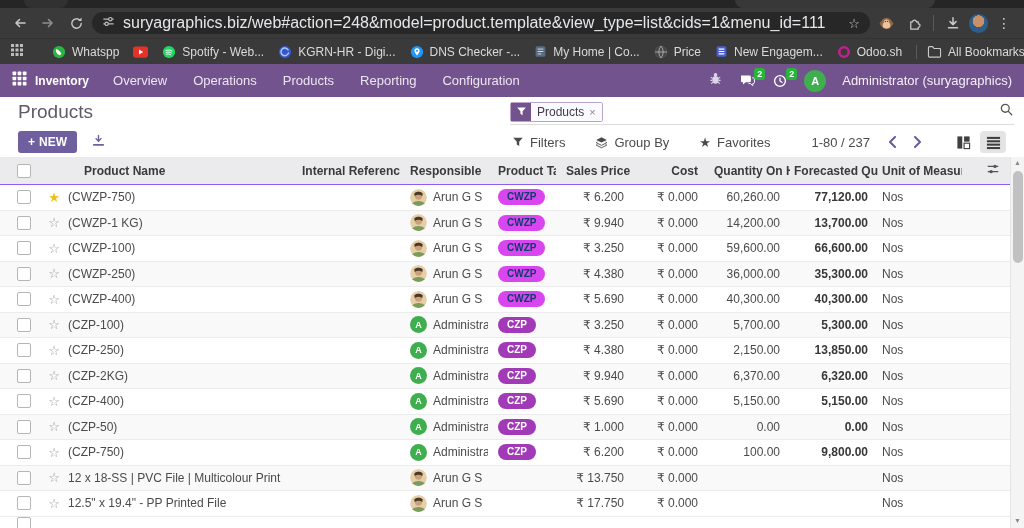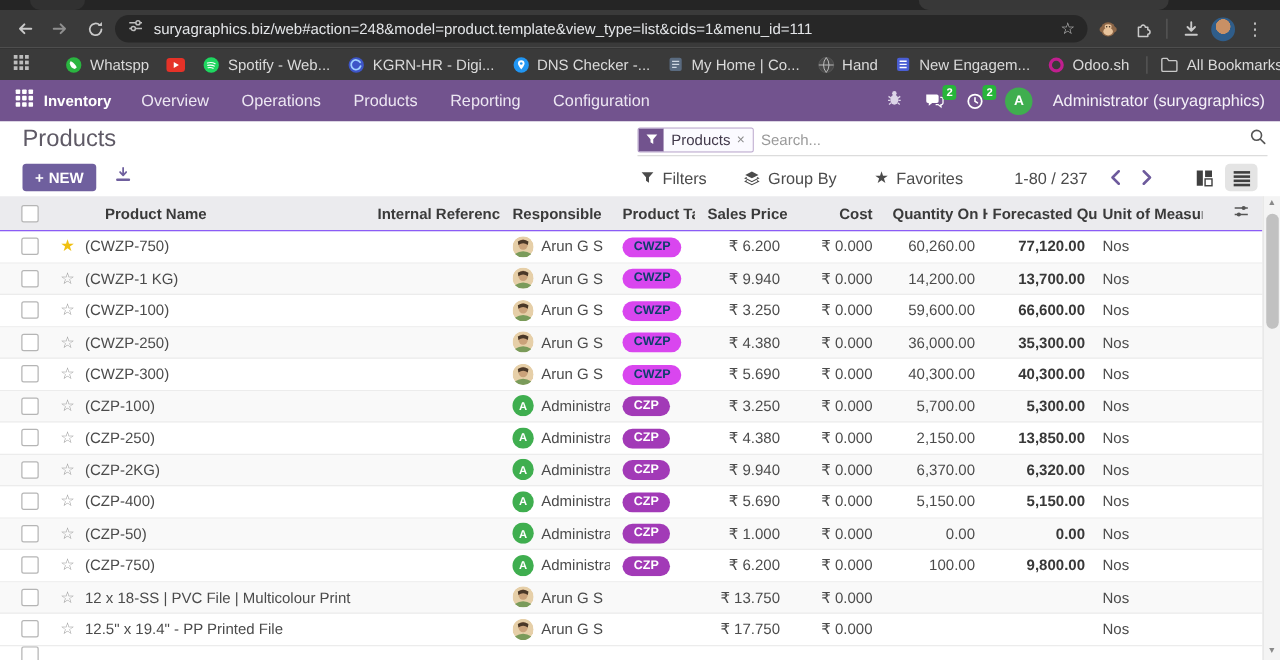--- a/index.html
+++ b/index.html
@@ -5,21 +5,21 @@
   *{margin:0;padding:0;box-sizing:border-box;}
   html,body{width:1024px;height:528px;overflow:hidden;}
   body{font-family:"Liberation Sans","DejaVu Sans",sans-serif;background:#fff;position:relative;}
 
   
   .tabstrip{height:8px;background:#252525;position:relative;}
   .tabstrip .tab-sliver{position:absolute;top:0;height:8px;background:#383838;border-radius:0 0 8px 8px;}
   .toolbar{height:30px;background:#3a3a3a;display:flex;align-items:center;padding:0 8px;gap:4px;}
   .nav-ic{width:24px;height:24px;display:flex;align-items:center;justify-content:center;flex:none;border-radius:50%;}
   .omnibox{flex:1;height:22px;background:#272727;border-radius:12px;display:flex;align-items:center;padding:0 10px;gap:8px;min-width:0;}
-  .omni-url{color:#e4e6e9;font-size:12px;white-space:nowrap;overflow:hidden;flex:1;}
+  .omni-url{color:#e4e6e9;font-size:16px;white-space:nowrap;overflow:hidden;flex:1;}
   .omni-star{color:#c9c9c9;font-size:13px;flex:none;}
   .tb-divider{width:1px;height:16px;background:#5a5a5a;margin:0 3px;flex:none;}
   .avatar-browser{width:19px;height:19px;border-radius:50%;background:radial-gradient(circle at 50% 38%,#c89065 0 38%,#2f5d8a 40%);flex:none;}
   .kebab{color:#c9c9c9;font-size:14px;letter-spacing:0;}
 
   .bookmarks{height:26px;background:#3a3a3a;display:flex;align-items:center;padding:0 10px;gap:14px;font-size:12px;color:#dadada;border-top:1px solid #333;}
   .bm-item{display:flex;align-items:center;gap:6px;white-space:nowrap;cursor:default;}
   .bm-sep{width:1px;height:14px;background:#5a5a5a;}
   .bm-right{margin-left:auto;display:flex;align-items:center;gap:10px;}
 
@@ -220,21 +220,21 @@
         <span>My Home | Co...</span>
       </span>
       <span class="bm-item">
         <span style="display: flex;">
           <svg width="14" height="14" viewBox="0 0 16 16">
             <circle cx="8" cy="8" r="7" fill="#474747"></circle>
             <circle cx="8" cy="8" r="6.9" fill="none" stroke="#6e6e6e" stroke-width=".4"></circle>
             <path d="M8 1.2a10.5 10.5 0 0 0 0 13.6M8 1.2a10.5 10.5 0 0 1 0 13.6M1.2 8h13.6" stroke="#bbb" stroke-width=".9" fill="none"></path>
           </svg>
         </span>
-        <span>Hand</span>
+        <span>Price</span>
       </span>
       <span class="bm-item">
         <span style="display: flex;">
           <svg width="13" height="13" viewBox="0 0 16 16">
             <rect x="2" y="1.5" width="12" height="13" rx="2" fill="#4a5ed4"></rect>
             <path d="M4.5 5h7M4.5 8h7M4.5 11h7" stroke="#fff" stroke-width="1.4"></path>
           </svg>
         </span>
         <span>New Engagem...</span>
       </span>
@@ -316,21 +316,20 @@
       <span class="facet-ic">
         <svg width="11" height="11" viewBox="0 0 14 14">
             <path d="M1.5 2h11L8.4 6.8v5L5.6 10V6.8z" fill="#fff"></path>
           </svg>
       </span>
       <span class="facet-val">
         <span>Products</span>
         <span class="facet-x">×</span>
       </span>
     </span>
-    <span class="search-ph">Search...</span>
     <span class="mag">
       <svg width="15" height="15" viewBox="0 0 16 16">
           <circle cx="6.7" cy="6.7" r="4.2" stroke="#555" stroke-width="1.4" fill="none"></circle>
           <path d="m10 10 3.6 3.6" stroke="#555" stroke-width="1.4" stroke-linecap="round"></path>
         </svg>
     </span>
   </div>
 </div>
 
 <div class="ctrl-row">
@@ -512,21 +511,21 @@
         <span class="c num">₹ 0.000</span>
         <span class="c num">36,000.00</span>
         <span class="c num fc">35,300.00</span>
         <span class="c" style="padding: 0px 4px;">Nos</span>
         <span class="c"></span>
       </div>
       <div class="trow">
         <span class="cb"></span>
         <span class="c namecell" style="padding: 0px;">
           <span class="rowstar">☆</span>
-          <span class="">(CWZP-300)</span>
+          <span class="">(CWZP-400)</span>
         </span>
         <span class="c"></span>
         <span class="c respcell">
           <span class="av-photo"><svg width="17" height="17" viewBox="0 0 18 18">
               <circle cx="9" cy="9" r="9" fill="#e6cfa8"></circle>
               <ellipse cx="9" cy="7" rx="4" ry="4.4" fill="#caa27a"></ellipse>
               <path d="M4.5 4.5Q9 1.5 13.5 4.5L13 7.5Q9 4.5 5 7.5z" fill="#4a3828"></path>
               <path d="M2 15q7-4.5 14 0l-1 3H3z" fill="#7a9b5a"></path>
             </svg></span>
           <span class="">Arun G S</span>

